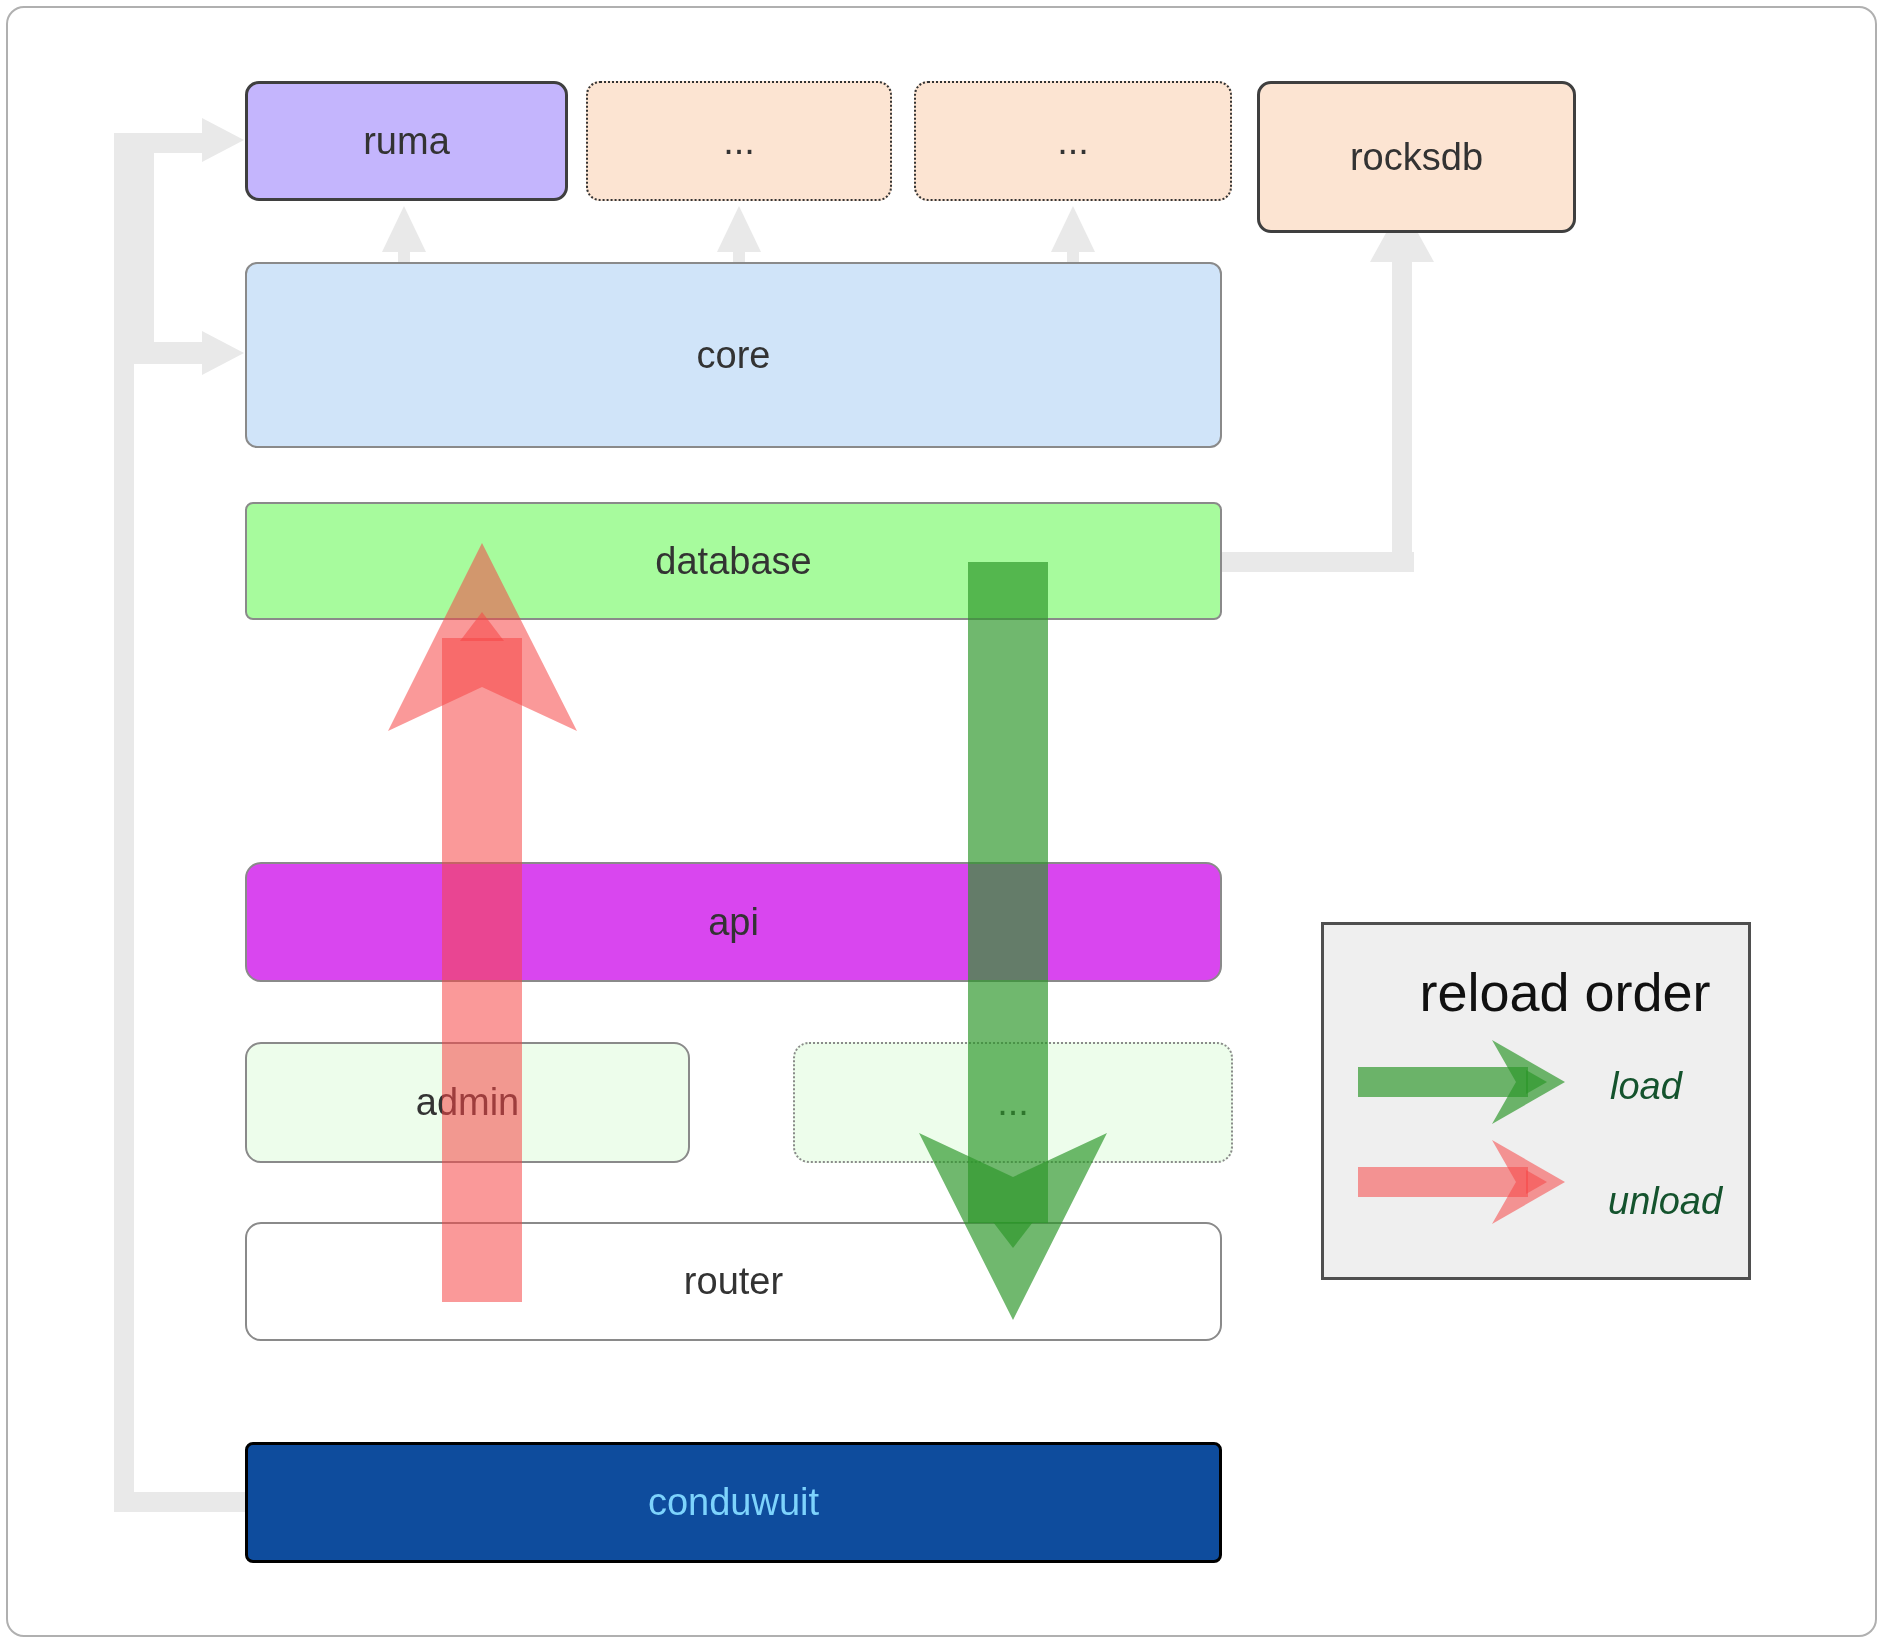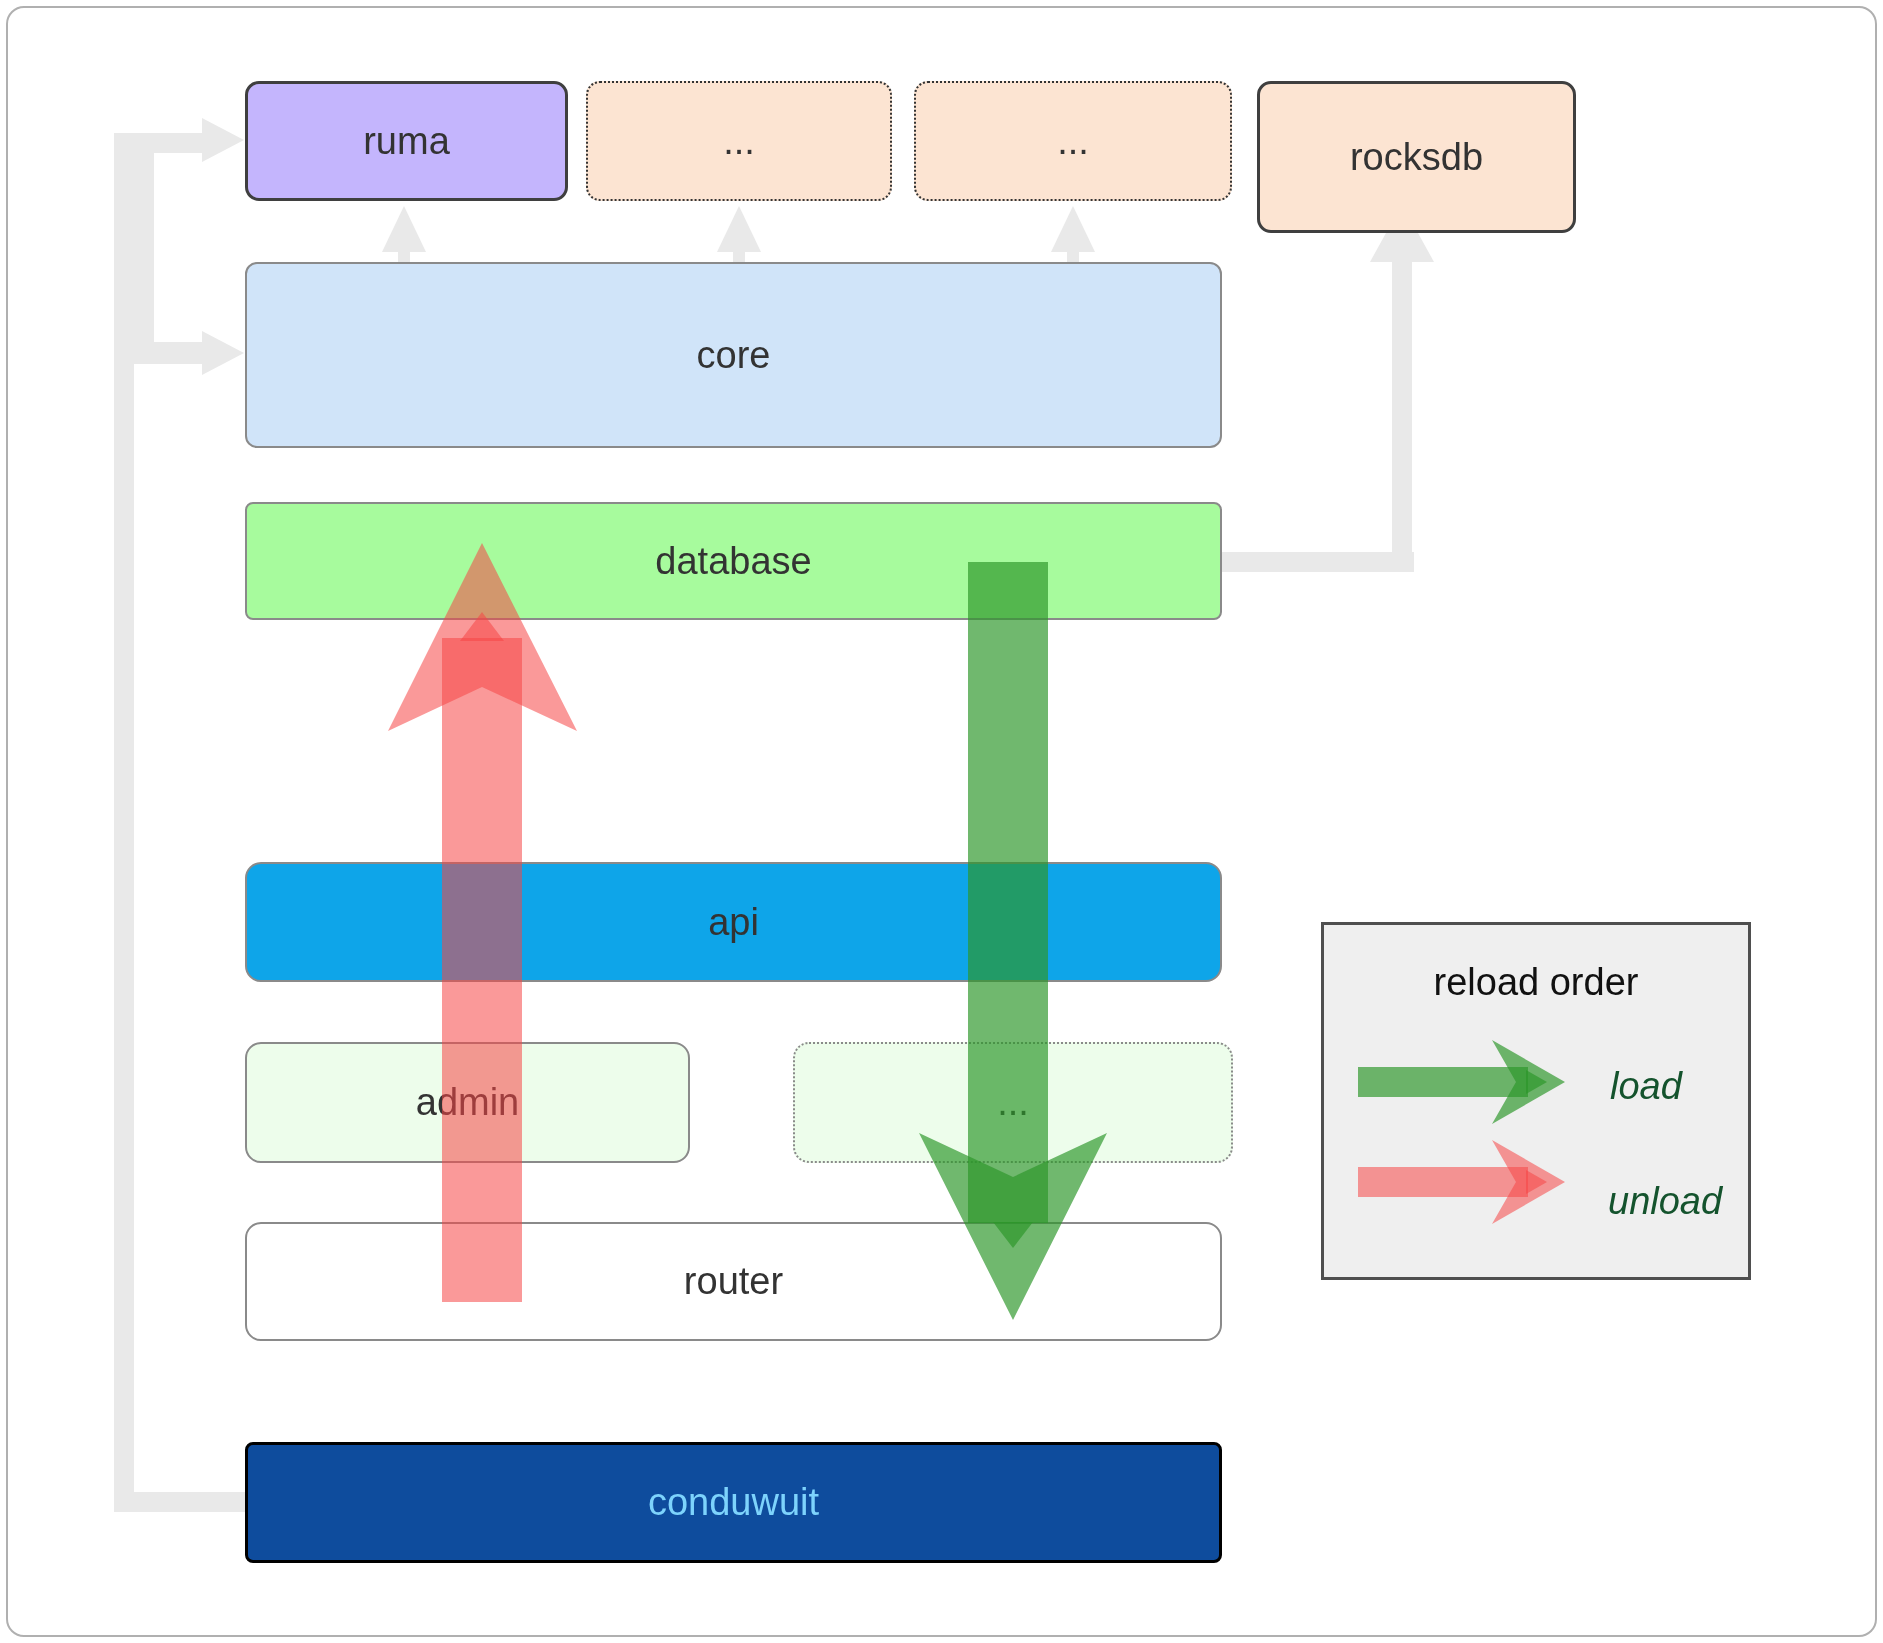--- a/index.html
+++ b/index.html
@@ -14,30 +14,30 @@
   .box{position:absolute;display:flex;align-items:center;justify-content:center;
     font-size:38px;color:#333333;box-sizing:border-box;}
 
   .box-ruma      {left:245px;top:81px;width:323px;height:120px;background:#c4b5fd;border:3px solid #3f3f3f;border-radius:14px;}
   .box-etop1     {left:586px;top:81px;width:306px;height:120px;background:#fce4d2;border:2px dotted #333333;border-radius:14px;}
   .box-etop2     {left:914px;top:81px;width:318px;height:120px;background:#fce4d2;border:2px dotted #333333;border-radius:14px;}
   .box-rocksdb   {left:1257px;top:81px;width:319px;height:152px;background:#fce4d2;border:3px solid #3f3f3f;border-radius:14px;}
   .box-core      {left:245px;top:262px;width:977px;height:186px;background:#d0e4f9;border:2px solid #8a8a8a;border-radius:12px;}
   .box-database  {left:245px;top:502px;width:977px;height:118px;background:#a7fb9d;border:2px solid #8a8a8a;border-radius:8px;}
   .box-service   {left:245px;top:682px;width:977px;height:118px;background:#d3fcce;border:2px solid #8a8a8a;border-radius:16px;}
-  .box-api       {left:245px;top:862px;width:977px;height:120px;background:#0ea5e9;border:2px solid #8a8a8a;border-radius:16px;}
+  .box-api       {left:245px;top:862px;width:977px;height:120px;background:#d946ef;border:2px solid #8a8a8a;border-radius:16px;}
   .box-admin     {left:245px;top:1042px;width:445px;height:121px;background:#edfdeb;border:2px solid #8a8a8a;border-radius:16px;}
   .box-eadmin    {left:793px;top:1042px;width:440px;height:121px;background:#edfdeb;border:2px dotted #8a8a8a;border-radius:16px;}
   .box-router    {left:245px;top:1222px;width:977px;height:119px;background:#ffffff;border:2px solid #8a8a8a;border-radius:16px;}
   .box-conduwuit {left:245px;top:1442px;width:977px;height:121px;background:#0e4c9d;border:3px solid #000000;border-radius:8px;color:#7dd3fc;}
 
   .legend{position:absolute;left:1321px;top:922px;width:430px;height:358px;
     background:#efefef;border:3px solid #4f4f4f;box-sizing:border-box;}
   .legend-title{position:absolute;left:0;top:36px;width:100%;text-align:center;
-    font-size:38px;color:#111111;}
+    font-size:54px;color:#111111;padding-left:29px;}
   .legend-label{position:absolute;font-size:38px;color:#14532d;font-style:italic;}
   .legend-label.load{left:286px;top:140px;}
   .legend-label.unload{left:284px;top:255px;}
 </style>
 </head>
 <body>
 
 <div id="stage">
 
   <div class="page-frame"></div>

